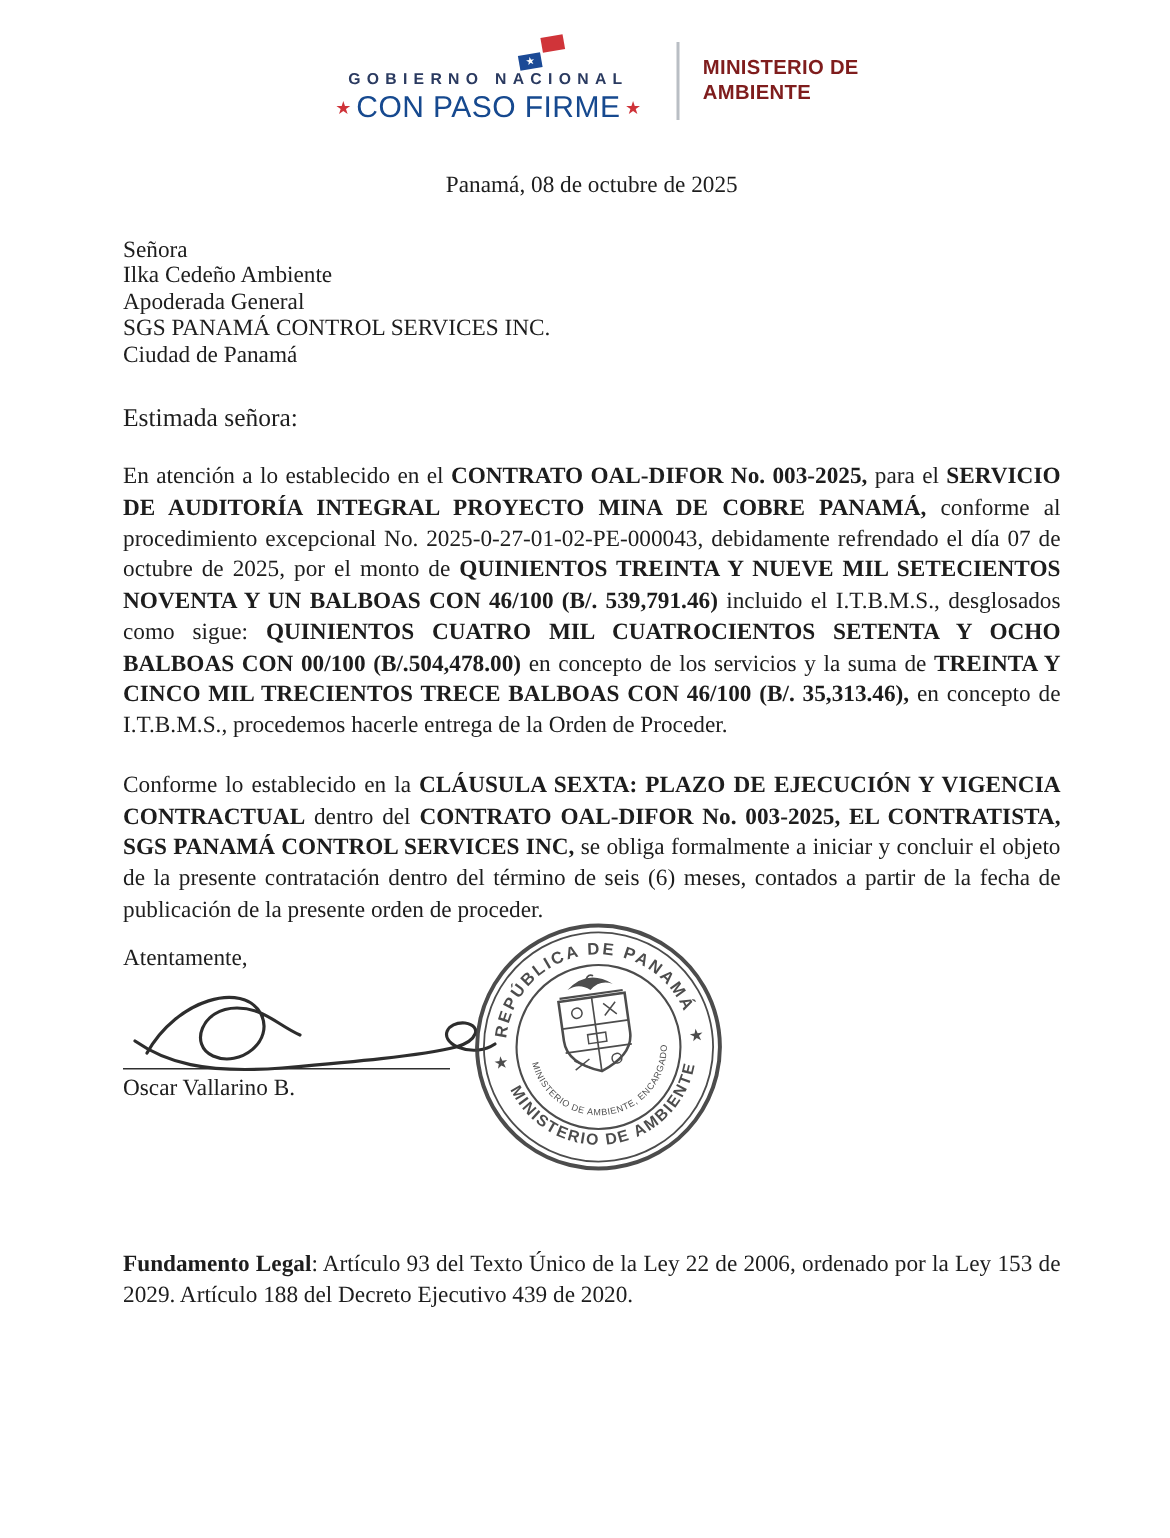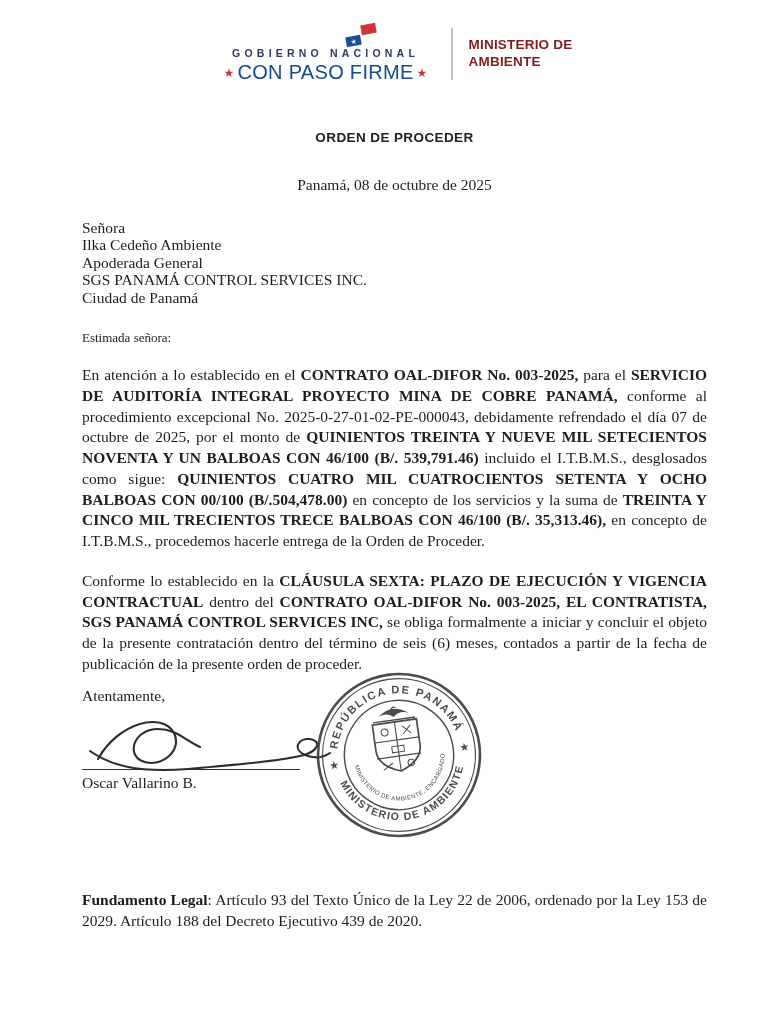--- a/index.html
+++ b/index.html
@@ -21,21 +21,21 @@
   .logo-right{font-family:"Liberation Sans",sans-serif;font-weight:bold;color:#7f1d1d;
               font-size:13.5px;line-height:1.25;letter-spacing:.2px;}
 
   
   .title{text-align:center;font-family:"Liberation Sans",sans-serif;font-weight:bold;
          font-size:13.5px;letter-spacing:.4px;color:#222;margin:46px 0 0 0;}
   .meta{text-align:center;font-size:15.5px;line-height:1.26;margin-top:30px;}
 
   
   .recipient{margin-top:24px;font-size:15.5px;line-height:1.13;}
-  .salutation{margin:24px 0 0 0;font-size:13px;}
+  .salutation{margin:24px 0 0 0;font-size:17px;}
   .para{font-size:15.5px;line-height:1.34;text-align:justify;margin:19px 0 0 0;}
   .b{font-weight:bold;}
 
   
   .sig-area{position:relative;margin-top:12px;height:152px;}
   .sig-closing{font-size:15.5px;}
   .sig-svg{display:block;margin:2px 0 0 2px;}
   .sig-line{width:218px;border-top:1.6px solid #2f2f2f;margin-top:-14px;}
   .sig-name{font-size:15.5px;margin-top:4px;}
   .sig-title{font-size:15.5px;margin-top:2px;}
@@ -60,21 +60,20 @@
       <div class="gob">GOBIERNO NACIONAL</div>
       <div class="cpf"><span class="st">★</span><span>CON PASO FIRME</span><span class="st">★</span></div>
     </div>
     <div class="logo-divider"></div>
     <div class="logo-right">
       <div>MINISTERIO DE</div>
       <div>AMBIENTE</div>
     </div>
   </header>
 
-  <h1 class="title">ORDEN DE PROCEDER</h1>
 
   <div class="meta">
     <div>Panamá, 08 de octubre de 2025</div>
   </div>
 
   <div class="recipient">
     <div>Señora</div>
     <div>Ilka Cedeño Ambiente</div>
     <div>Apoderada General</div>
     <div>SGS PANAMÁ CONTROL SERVICES INC.</div>

